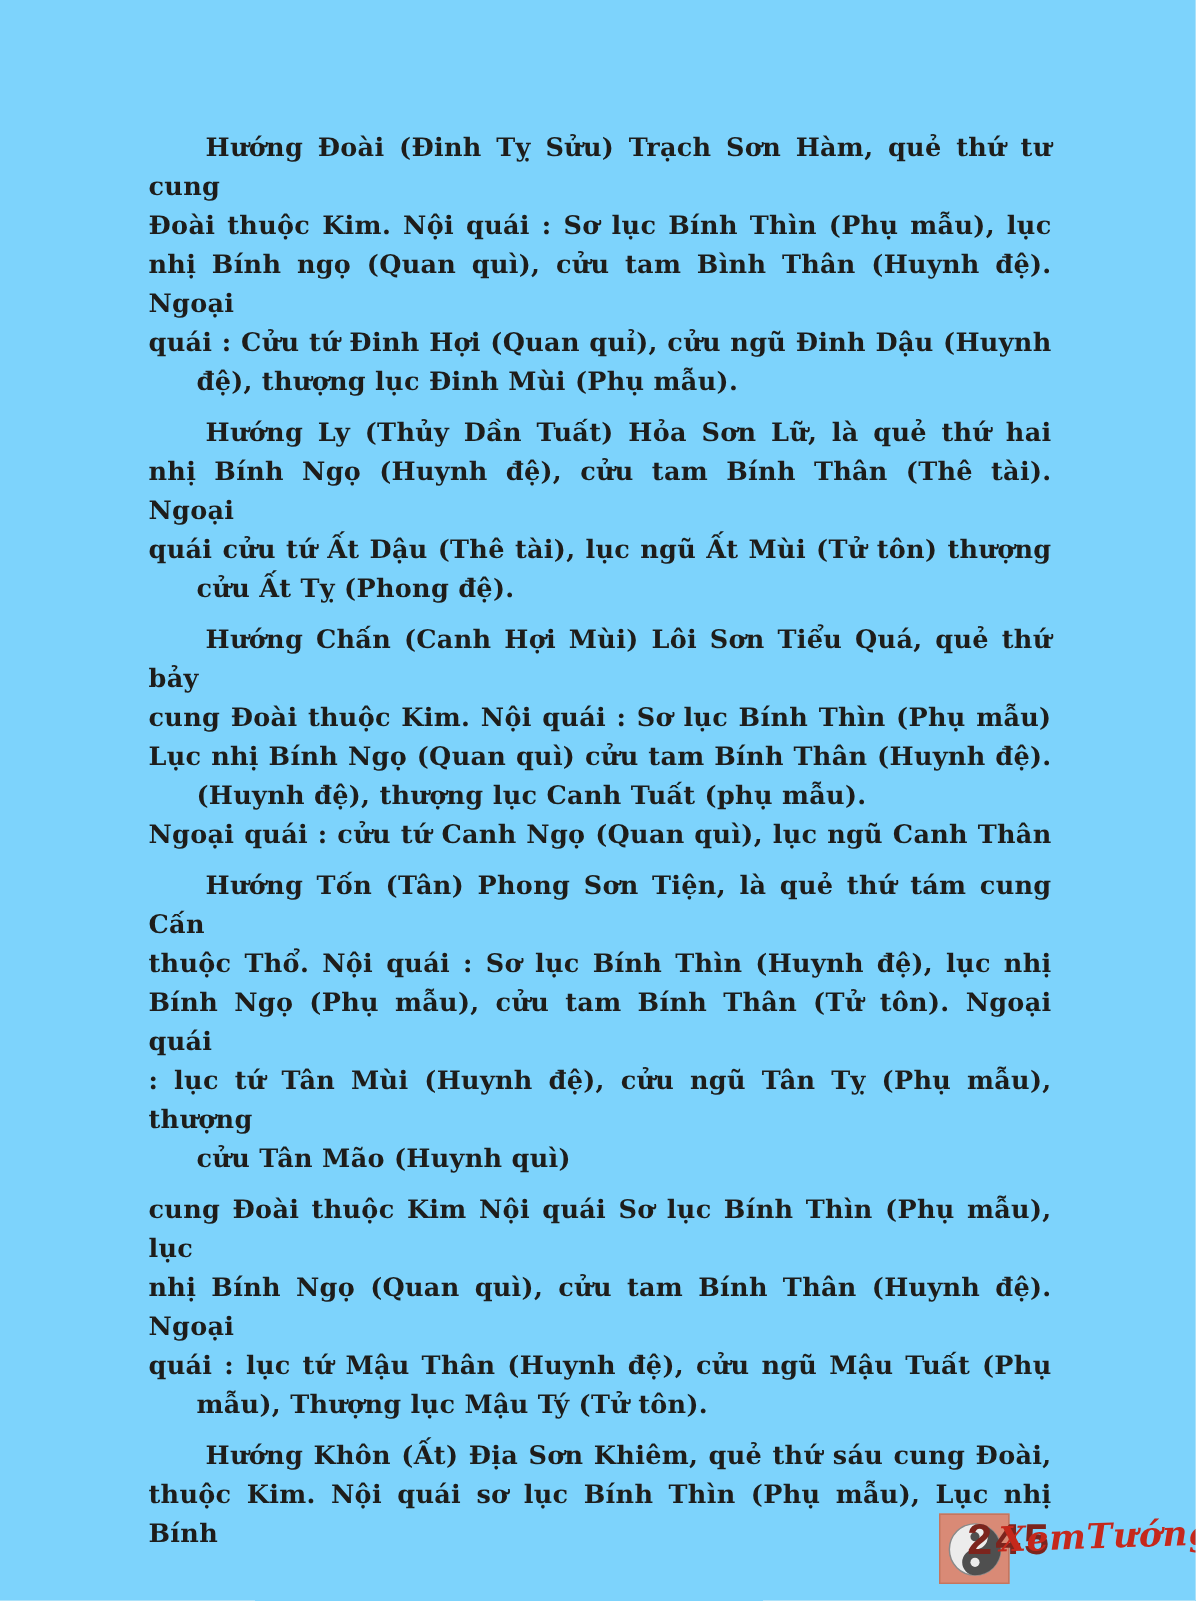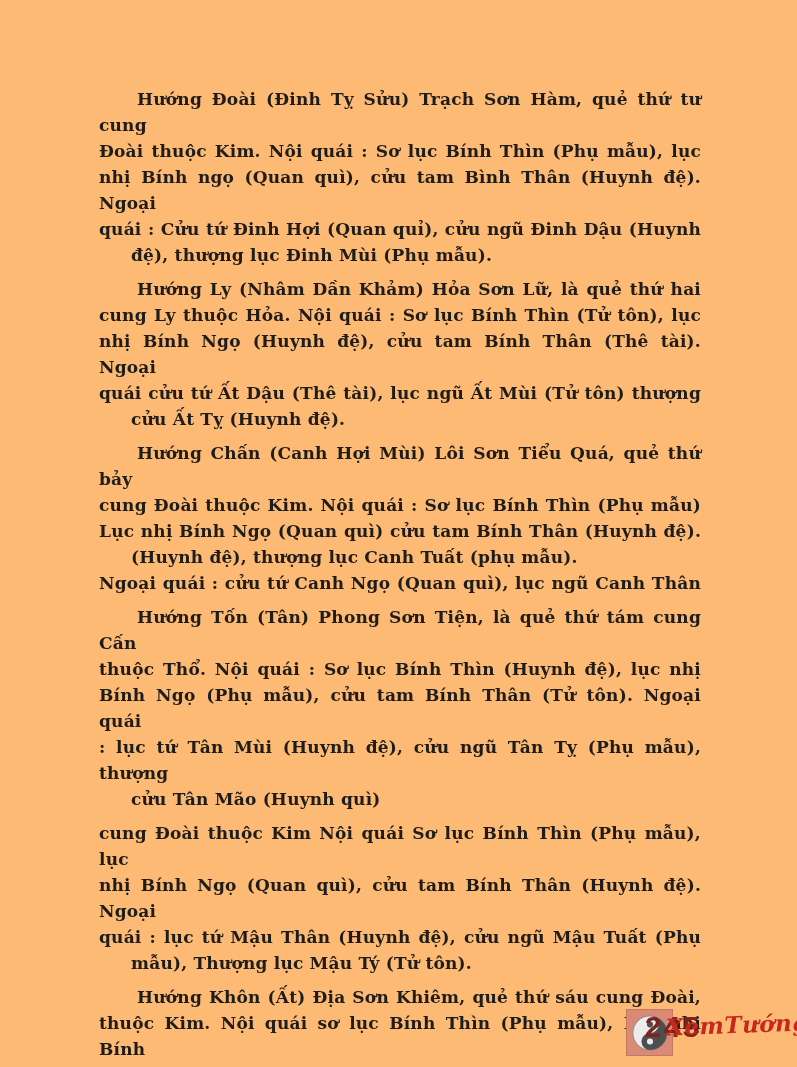--- a/index.html
+++ b/index.html
@@ -5,21 +5,21 @@
   html,body{margin:0;padding:0;}
   body{
     width:797px;height:1067px;
     background:#fbfbf8;
     position:relative;
     overflow:hidden;
     font-family:"DejaVu Serif","Liberation Serif",serif;
   }
   .scan-page{
     position:absolute;inset:0;
-    background:#fdba74;
+    background:#7dd3fc;
   }
   .text-block{
     position:absolute;
     left:99px;top:86px;width:602px;
     color:#1e1d1b;
     font-size:17px;
     font-weight:600;
     line-height:26px;
     letter-spacing:.2px;
   }
@@ -69,25 +69,24 @@
 
     <div class="para">
       <div class="ln first">Hướng Đoài (Đinh Tỵ Sửu) Trạch Sơn Hàm, quẻ thứ tư cung</div>
       <div class="ln">Đoài thuộc Kim. Nội quái : Sơ lục Bính Thìn (Phụ mẫu), lục</div>
       <div class="ln">nhị Bính ngọ (Quan quì), cửu tam Bình Thân (Huynh đệ). Ngoại</div>
       <div class="ln">quái : Cửu tứ Đinh Hợi (Quan quỉ), cửu ngũ Đinh Dậu (Huynh</div>
       <div class="ln last">đệ), thượng lục Đinh Mùi (Phụ mẫu).</div>
     </div>
 
     <div class="para">
-      <div class="ln first">Hướng Ly (Nhâm Dần Khảm) Hỏa Sơn Lữ, là quẻ thứ hai</div>
-      <div class="ln">cung Ly thuộc Hỏa. Nội quái : Sơ lục Bính Thìn (Tử tôn), lục</div>
+      <div class="ln first">Hướng Ly (Thủy Dần Tuất) Hỏa Sơn Lữ, là quẻ thứ hai</div>
       <div class="ln">nhị Bính Ngọ (Huynh đệ), cửu tam Bính Thân (Thê tài). Ngoại</div>
       <div class="ln">quái cửu tứ Ất Dậu (Thê tài), lục ngũ Ất Mùi (Tử tôn) thượng</div>
-      <div class="ln last">cửu Ất Tỵ (Huynh đệ).</div>
+      <div class="ln last">cửu Ất Tỵ (Phong đệ).</div>
     </div>
 
     <div class="para">
       <div class="ln first">Hướng Chấn (Canh Hợi Mùi) Lôi Sơn Tiểu Quá, quẻ thứ bảy</div>
       <div class="ln">cung Đoài thuộc Kim. Nội quái : Sơ lục Bính Thìn (Phụ mẫu)</div>
       <div class="ln">Lục nhị Bính Ngọ (Quan quì) cửu tam Bính Thân (Huynh đệ).</div>
       <div class="ln last">(Huynh đệ), thượng lục Canh Tuất (phụ mẫu).</div>
       <div class="ln">Ngoại quái : cửu tứ Canh Ngọ (Quan quì), lục ngũ Canh Thân</div>
     </div>
 

